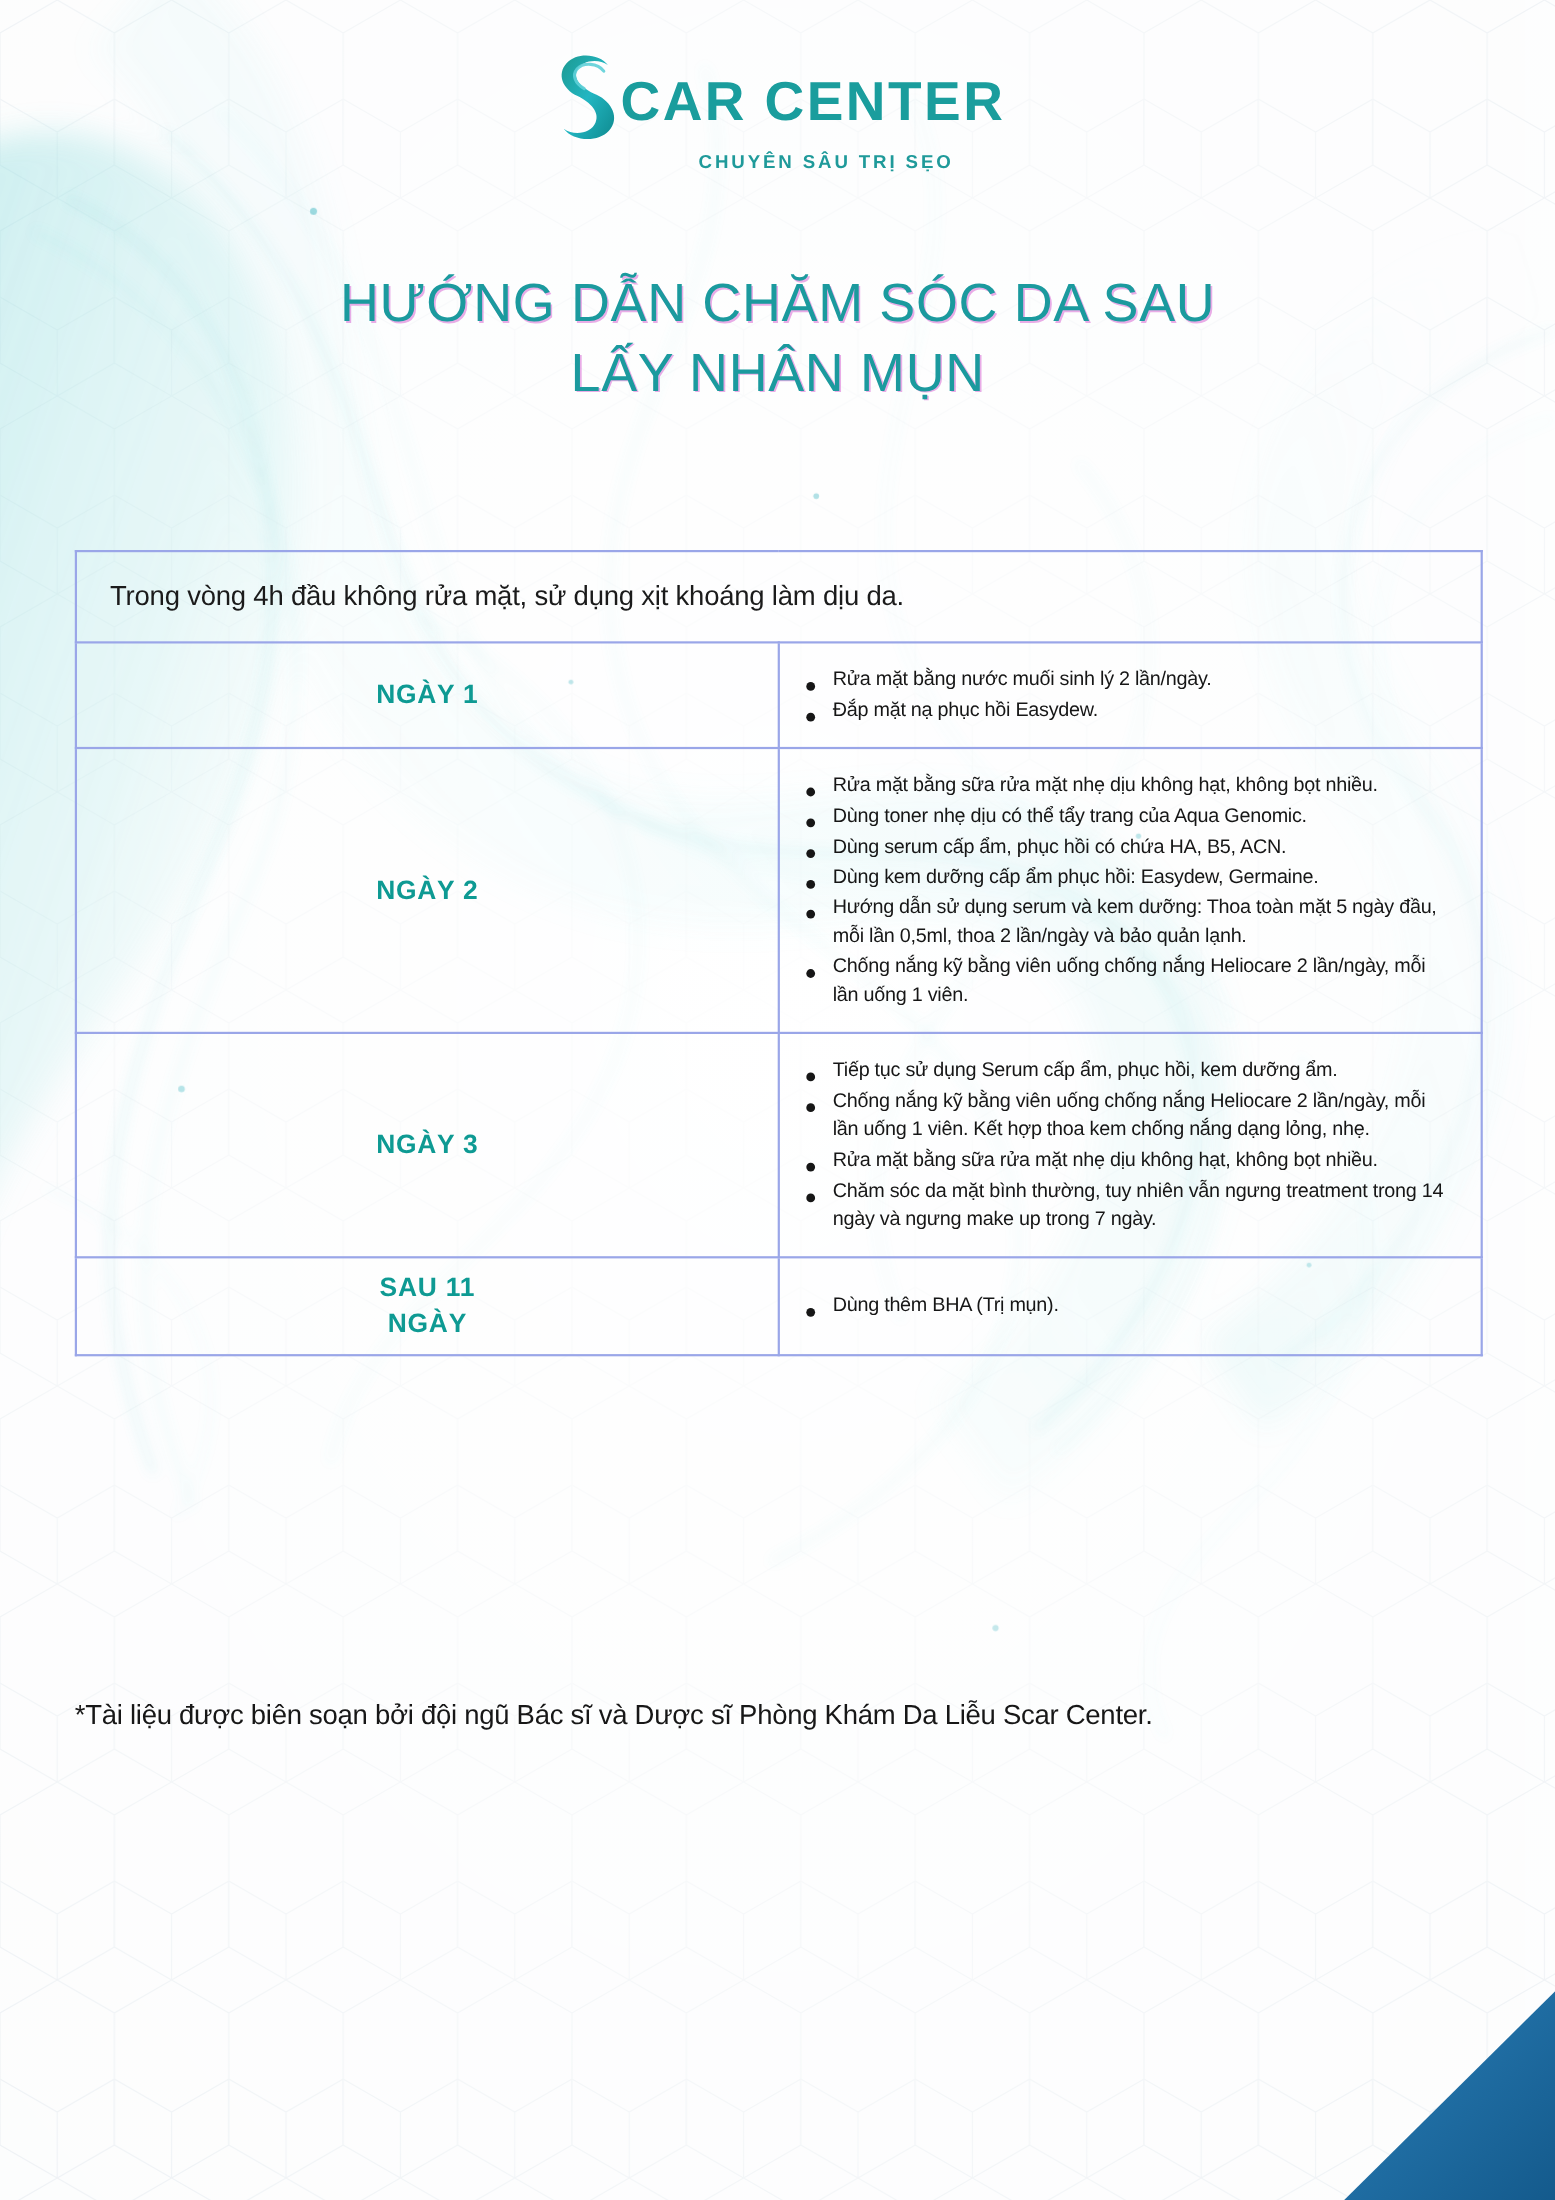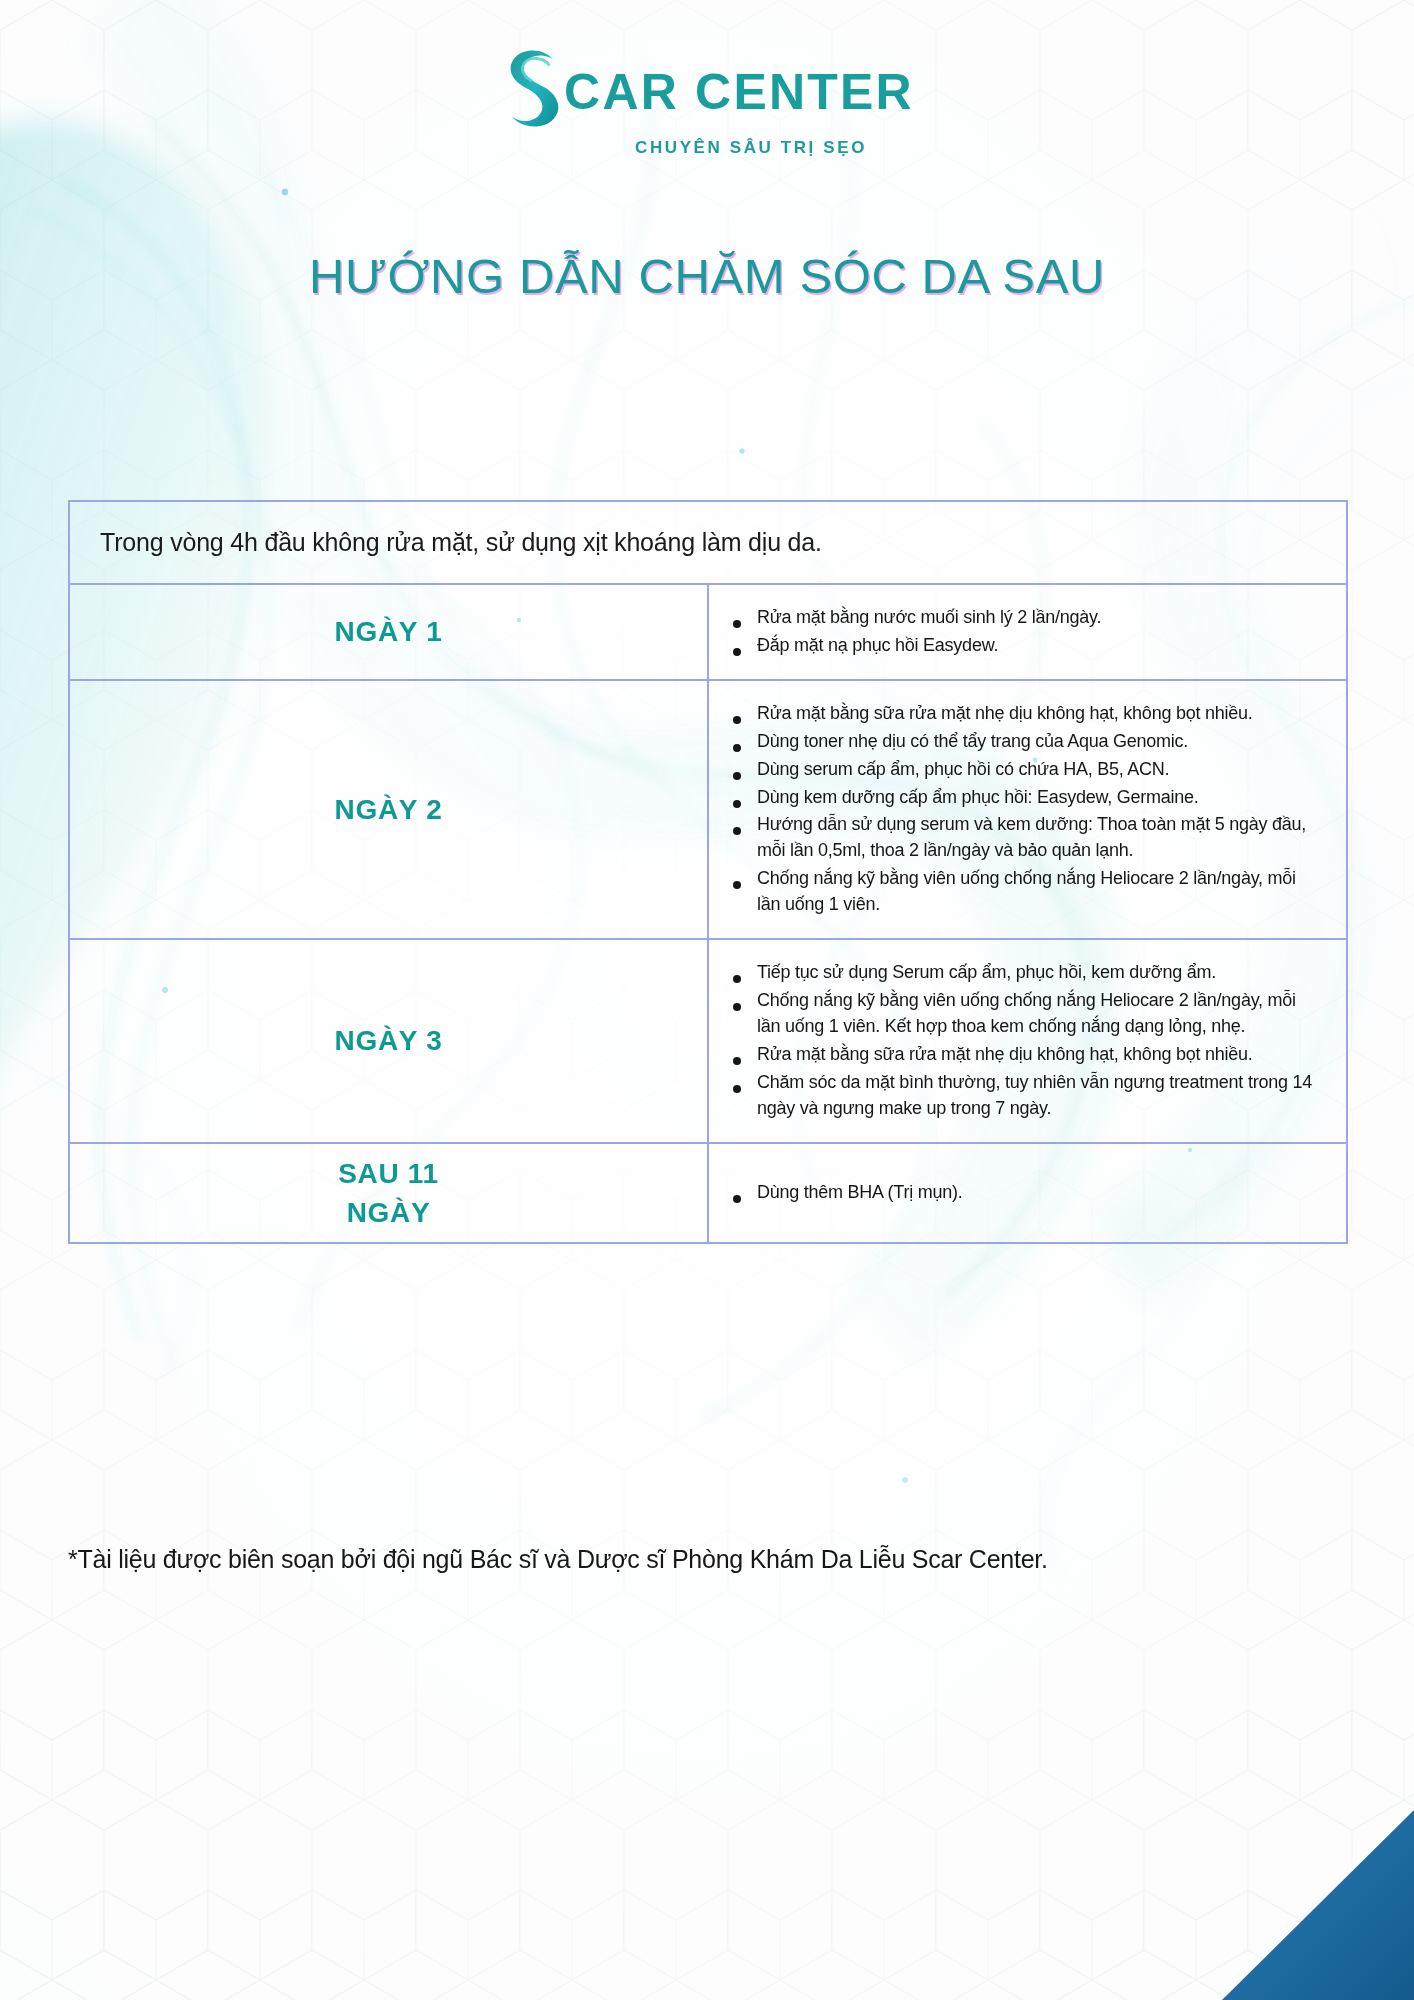--- a/index.html
+++ b/index.html
@@ -119,21 +119,21 @@
     text-align: left;
     padding: 26px 30px;
     font-size: 25px;
     color: #1b1b1b;
     letter-spacing: -0.2px;
   }
   .day-cell {
     width: 230px;
     text-align: center;
     font-weight: bold;
-    font-size: 28px;
+    font-size: 24px;
     color: #0e9a93;
     letter-spacing: 0.7px;
     line-height: 1.4;
     padding: 10px 0;
   }
   .content-cell {
     padding: 18px 34px 18px 14px;
   }
   .content-cell ul {
     list-style: none;
@@ -285,20 +285,21 @@
                  C22 88 46 90 57 78 C68 66 60 50 45 43 C30 36 22 28 26 19 C30 10 46 7 56 14 Z" fill="url(#lgS)"></path>
         <path d="M52 20 C46 12 32 11 26 18 C21 24 24 32 33 37" fill="none" stroke="#5fd0d8" stroke-width="3" stroke-linecap="round" opacity="0.9"></path>
       </svg>
       <span class="logo-word">CAR CENTER</span>
     </div>
     <div class="logo-tagline">CHUYÊN SÂU TRỊ SẸO</div>
   </div>
 
   <div class="title-block">
     <div class="title-line">HƯỚNG DẪN CHĂM SÓC DA SAU</div>
+    <div class="title-line">LẤY NHÂN MỤN</div>
   </div>
 
   <table class="care-table">
     <tbody>
       <tr>
         <td class="intro-cell" colspan="2">Trong vòng 4h đầu không rửa mặt, sử dụng xịt khoáng làm dịu da.</td>
       </tr>
 
       <tr>
         <td class="day-cell">NGÀY 1</td>

